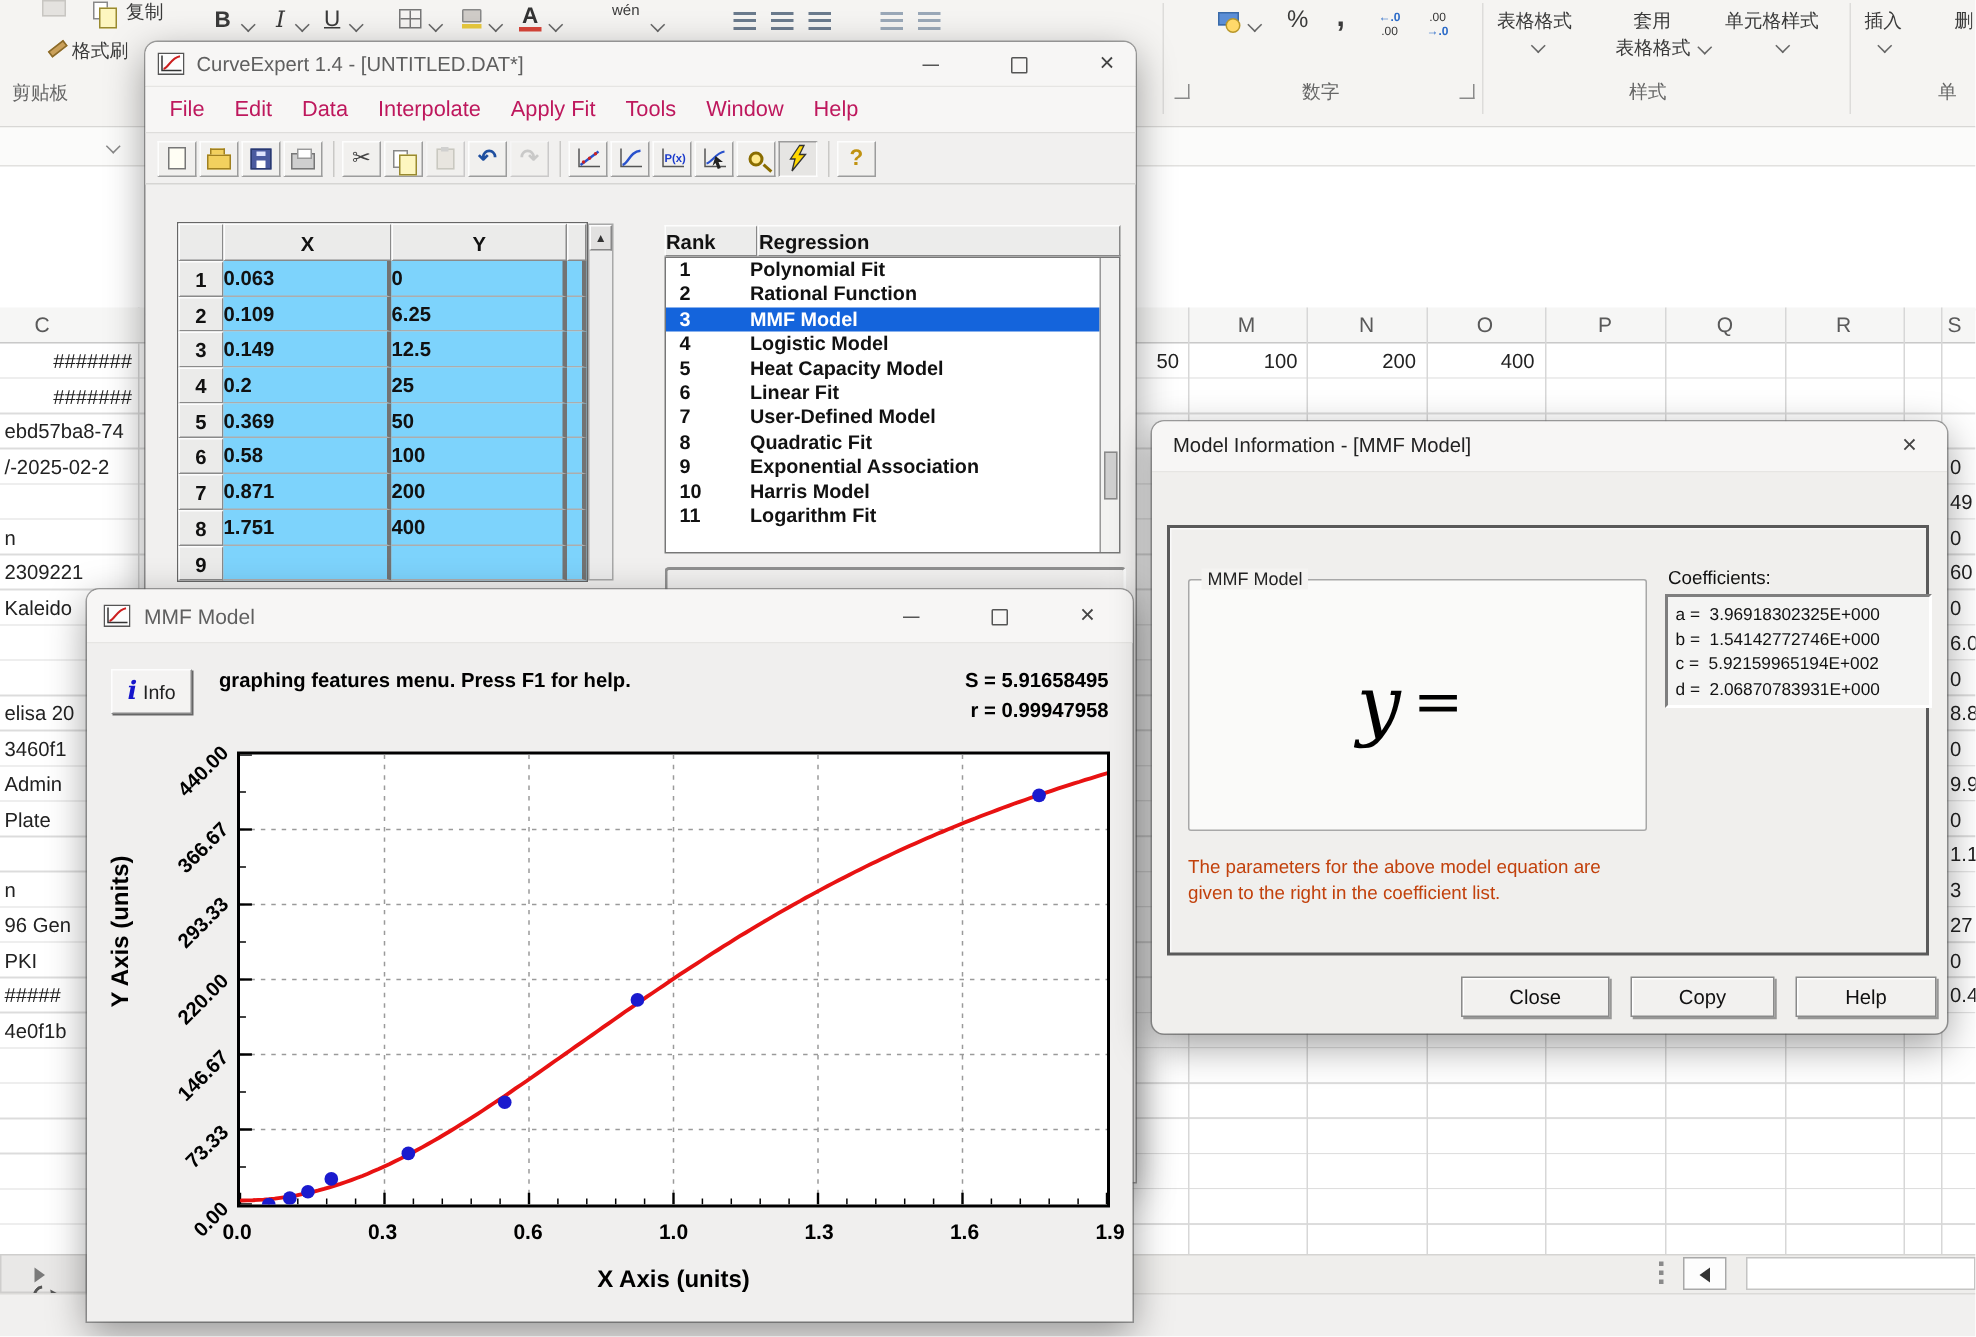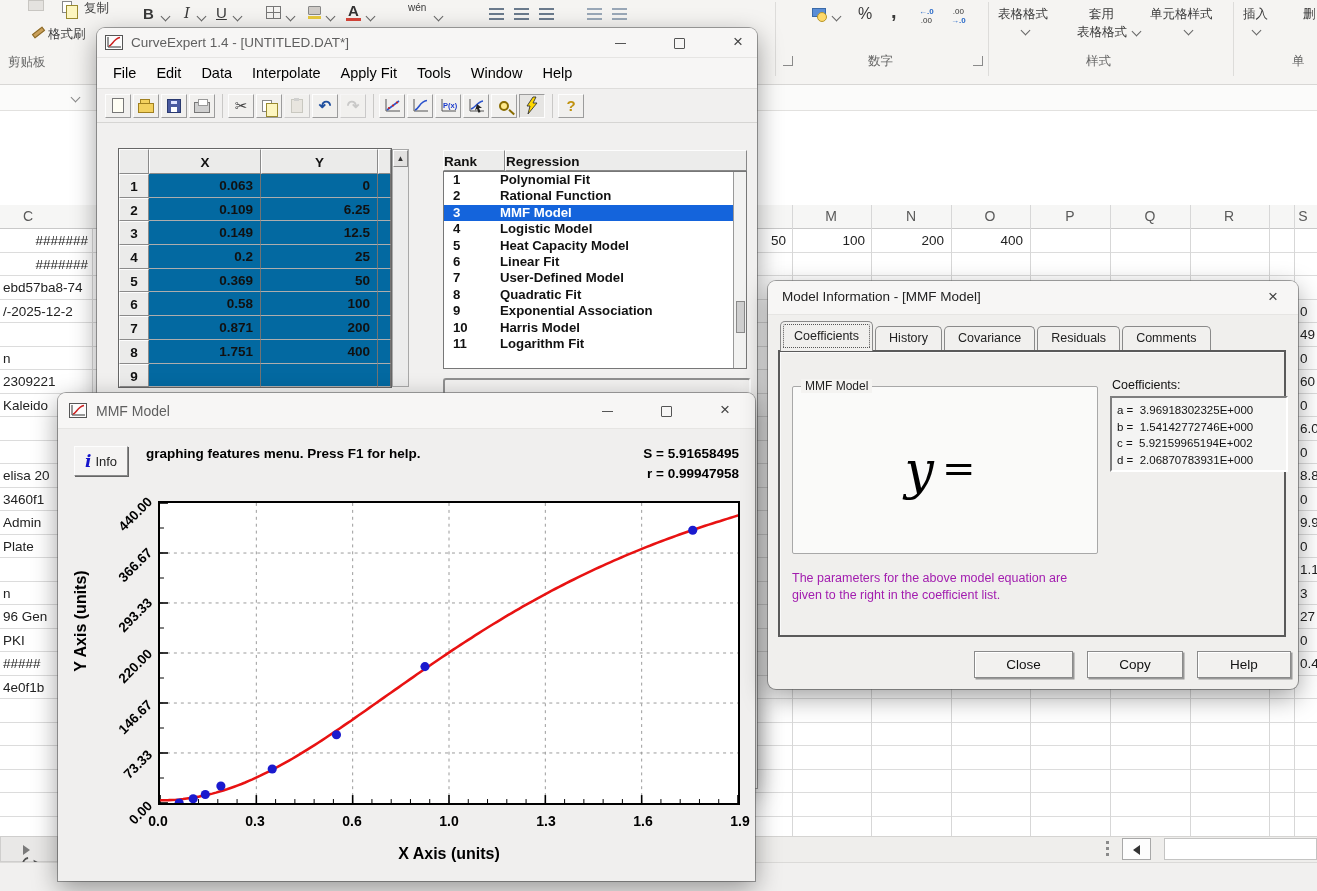--- a/index.html
+++ b/index.html
@@ -64,21 +64,21 @@
   .tb-ico{position:absolute;width:18px;height:15px;}
   .tc{position:absolute;width:30px;height:22px;text-align:center;color:#555;}
   .tc-min::after{content:"";position:absolute;left:9px;top:11px;width:11px;height:1.4px;background:#555;}
   .tc-max::after{content:"";position:absolute;left:10px;top:6px;width:9px;height:9px;border:1.3px solid #555;border-radius:1px;}
   .tc-close{font-size:17px;line-height:20px;color:#444;}
 
   
   #ce-win{left:97px;top:28px;width:660px;height:760px;background:#f1f0ef;z-index:10;}
   #ce-win .titlebar{height:30px;}
   .ce-menubar{position:absolute;left:0;top:30px;width:100%;height:31px;background:#f7f6f5;border-bottom:1px solid #dedddb;display:flex;align-items:center;padding-left:6px;}
-  .ce-menu-item{font-size:14.5px;color:#000000;padding:0 10px;}
+  .ce-menu-item{font-size:14.5px;color:#be185d;padding:0 10px;}
   .ce-toolbar{position:absolute;left:0;top:61px;width:100%;height:34px;background:#f1f0ef;border-bottom:1px solid #d6d5d3;display:flex;align-items:center;padding-left:8px;}
   .tbtn{width:26px;height:24px;background:#f1f0ee;border:1px solid;border-color:#fdfdfd #9c9c9c #9c9c9c #fdfdfd;margin-right:2px;display:flex;align-items:center;justify-content:center;position:relative;}
   .tbtn.pressed{border-color:#9c9c9c #fdfdfd #fdfdfd #9c9c9c;background:#e6e5e3;}
   .tbtn.disabled{opacity:.45;}
   .tglyph{font-size:15px;line-height:15px;}
   .tsep{width:1px;height:24px;background:#c9c8c6;margin:0 5px;}
   .k-nw{width:12px;height:15px;background:#fffef4;border:1px solid #777;}
   .k-op{width:16px;height:10px;background:#f2d05e;border:1px solid #a08020;margin-top:4px;}
   .k-op::before{content:"";position:absolute;top:4px;left:6px;width:8px;height:3px;background:#f2d05e;border:1px solid #a08020;border-bottom:none;}
   .k-sv{width:14px;height:14px;background:#4a5aa0;border:1px solid #2a3a70;position:relative;}
@@ -88,22 +88,22 @@
   .k-pr::before{content:"";position:absolute;left:3px;top:-4px;width:8px;height:5px;background:#fff;border:1px solid #999;}
   .k-pages2{width:10px;height:12px;background:#fff;border:1px solid #888;position:relative;margin-right:4px;}
   .k-pages2::after{content:"";position:absolute;left:3px;top:2px;width:10px;height:12px;background:#fdf6c0;border:1px solid #998a30;}
   .k-ps{width:12px;height:14px;background:#ded8cc;border:1px solid #998;position:relative;}
   .k-ps::before{content:"";position:absolute;left:2px;top:-2px;width:5px;height:3px;background:#aaa;}
   .k-zm{width:10px;height:10px;border:2px solid #8a6d00;border-radius:50%;background:#ffe98a;position:relative;}
   .k-zm::after{content:"";position:absolute;left:7px;top:8px;width:7px;height:2.4px;background:#8a6d00;transform:rotate(42deg);}
 
   .ce-table{position:absolute;left:21px;top:120px;border:1px solid #666;background:#fff;}
   .ct-row{display:flex;}
-  .ct-cell{height:23.7px;line-height:23.7px;border-right:1px solid #737373;border-bottom:1px solid #adadad;background:#0369a1;
-    font-weight:bold;font-size:13.5px;color:#111;text-align:right;padding-right:7px;overflow:hidden;}
+  .ct-cell{height:23.7px;line-height:23.7px;border-right:3px solid #737373;border-bottom:1px solid #adadad;background:#7dd3fc;
+    font-weight:bold;font-size:13.5px;color:#111;text-align:left;padding-right:7px;overflow:hidden;}
   .ct-3d{background:#ebebea;border:1px solid;border-color:#fdfdfd #8a8a8a #8a8a8a #fdfdfd;text-align:center;padding-right:0;}
   .ct-num{width:30px;}.ct-x{width:112px;}.ct-y{width:117px;}.ct-e{width:13px;padding:0;}
   .ct-hh{height:25px;line-height:25px;}
   .ct-sb{position:absolute;right:-18px;top:0;width:17px;height:100%;background:#ececec;border:1px solid #a8a8a8;}
   .ct-sb-up{height:17px;background:#e2e1e0;border:1px solid;border-color:#fdfdfd #888 #888 #fdfdfd;color:#333;font-size:8px;text-align:center;line-height:15px;}
 
   .list-hdr{position:absolute;left:346px;top:122px;display:flex;}
   .lh-cell{height:21px;line-height:21px;background:#ececeb;border:1px solid;border-color:#fdfdfd #888 #888 #fdfdfd;
     font-weight:bold;font-size:13.5px;text-align:left;color:#111;}
   .list-body{position:absolute;left:346px;top:143px;width:304px;height:198px;background:#fff;border:1px solid #777;overflow:hidden;}
@@ -149,21 +149,21 @@
   .fm-lhs{font-size:52px;margin-right:8px;}
   .fm-eq{font-size:40px;font-style:normal;margin-right:10px;position:relative;top:-2px;}
   .fm-frac{display:inline-flex;flex-direction:column;align-items:center;}
   .fm-num{font-size:38px;padding:0 8px 5px;border-bottom:3px solid #000;white-space:nowrap;}
   .fm-den{font-size:38px;padding-top:2px;white-space:nowrap;}
   .fm sup{font-size:24px;font-style:italic;}
   .coef-label{position:absolute;left:332px;top:26px;font-size:12.5px;color:#111;}
   .coef-box{position:absolute;left:330px;top:44px;width:178px;height:76px;background:#f4f4f3;
     border:2px solid;border-color:#7e7e7e #fff #fff #7e7e7e;padding:4px 5px;
     font-size:11.5px;line-height:16.5px;white-space:pre;color:#111;}
-  .mi-desc{position:absolute;left:12px;top:218px;font-size:12.5px;color:#a21caf;line-height:17px;white-space:nowrap;}
+  .mi-desc{position:absolute;left:12px;top:218px;font-size:12.5px;color:#c2410c;line-height:17px;white-space:nowrap;}
   .d-btn{position:absolute;top:370px;height:27px;background:#f2f1ef;border:1px solid #8a8a8a;
     box-shadow:inset 1px 1px 0 #fff,1.5px 1.5px 0 rgba(80,80,80,.55);
     font-size:13.5px;color:#111;text-align:center;line-height:25px;}
 </style>
 </head>
 <body>
 
 <div id="excel">
   <div class="ribbon">
     <span class="grayblock" style="left:28px;top:0;width:16px;height:11px"></span>
@@ -231,21 +231,21 @@
   </div>
 
   <div class="gridpane" id="grid-left" style="left:0;top:205px;width:97px;height:630px">
     <span class="vline" style="left:92px"></span>
     <div class="gp-hdr">
       <span class="gp-htx" style="left:0">C</span>
     </div>
   <span class="cellv" style="top: 24px; left: 0px; width: 88px; text-align: right;">#######</span>
       <span class="cellv" style="top: 47.5px; left: 0px; width: 88px; text-align: right;">#######</span>
       <span class="cellv" style="top: 71px; left: 3px; width: 94px; text-align: left;">ebd57ba8-74</span>
-      <span class="cellv" style="top: 94.5px; left: 3px; width: 94px; text-align: left;">/-2025-12-2</span>
+      <span class="cellv" style="top: 94.5px; left: 3px; width: 94px; text-align: left;">/-2025-02-2</span>
       <span class="cellv" style="top: 141.5px; left: 3px; width: 94px; text-align: left;">n</span>
       <span class="cellv" style="top: 165px; left: 3px; width: 94px; text-align: left;">2309221</span>
       <span class="cellv" style="top: 188.5px; left: 3px; width: 94px; text-align: left;">Kaleido</span>
       <span class="cellv" style="top: 259px; left: 3px; width: 94px; text-align: left;">elisa 20</span>
       <span class="cellv" style="top: 282.5px; left: 3px; width: 94px; text-align: left;">3460f1</span>
       <span class="cellv" style="top: 306px; left: 3px; width: 94px; text-align: left;">Admin</span>
       <span class="cellv" style="top: 329.5px; left: 3px; width: 94px; text-align: left;">Plate</span>
       <span class="cellv" style="top: 376.5px; left: 3px; width: 94px; text-align: left;">n</span>
       <span class="cellv" style="top: 400px; left: 3px; width: 94px; text-align: left;">96 Gen</span>
       <span class="cellv" style="top: 423.5px; left: 3px; width: 94px; text-align: left;">PKI</span>
@@ -631,27 +631,20 @@
     <span class="ytick" style="top: 301.667px;">146.67</span>
     <span class="ytick" style="top: 352.333px;">73.33</span>
     <span class="ytick" style="top: 403px;">0.00</span>
   </div>
 
 <div id="mi-dlg" class="win">
   <div class="titlebar">
     <span class="tb-title" style="left:14px;top:8px;color:#222">Model Information - [MMF Model]</span>
     <span class="tc tc-close" style="left:490px;top:6px">×</span>
   </div>
-  <div class="mi-tabs" id="mi-tabs">
-      <div class="tab active">Coefficients</div>
-      <div class="tab">History</div>
-      <div class="tab">Covariance</div>
-      <div class="tab">Residuals</div>
-      <div class="tab">Comments</div>
-    </div>
   <div class="mi-panel">
     <div class="groupbox">
       <span class="gb-label">MMF Model</span>
       <div class="fm">
         <span class="fm-lhs">y</span>
         <span class="fm-eq">=</span>
       </div>
     </div>
     <span class="coef-label">Coefficients:</span>
     <div class="coef-box" id="coef-box"><div class="coef-line" style="display: block;">a =  3.96918302325E+000</div><div class="coef-line" style="display: block;">b =  1.54142772746E+000</div><div class="coef-line" style="display: block;">c =  5.92159965194E+002</div><div class="coef-line" style="display: block;">d =  2.06870783931E+000</div></div>

